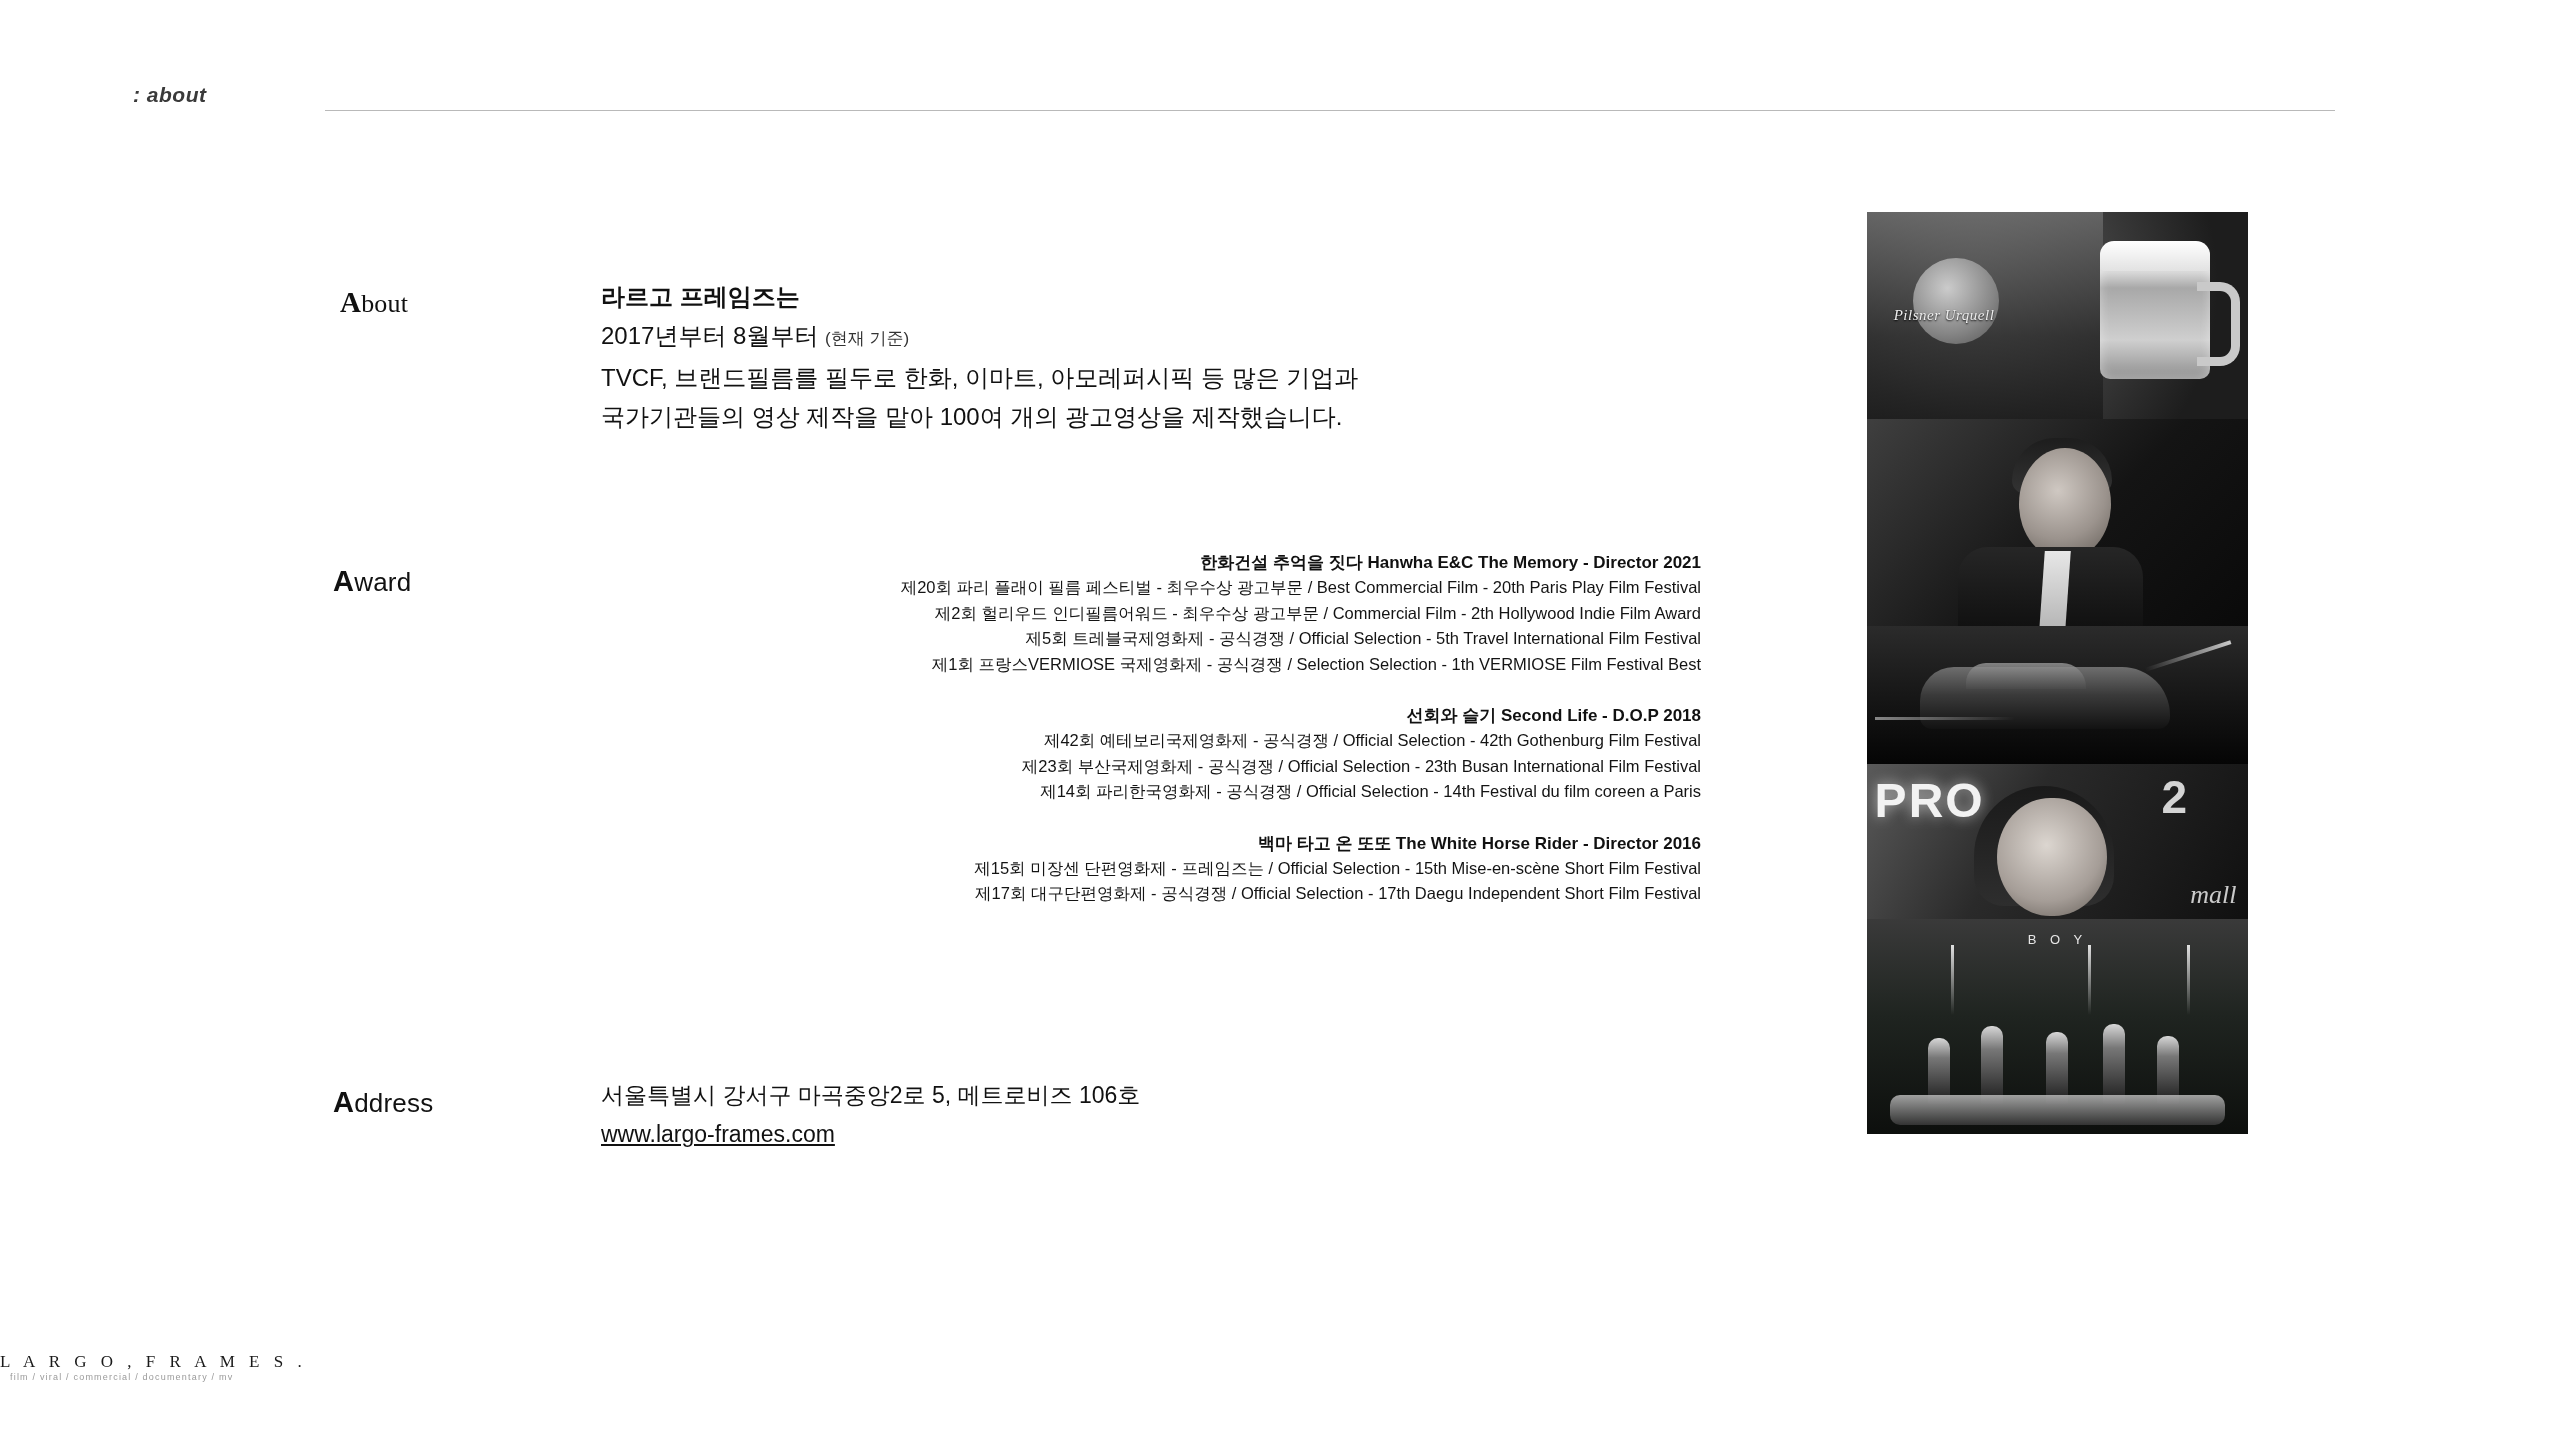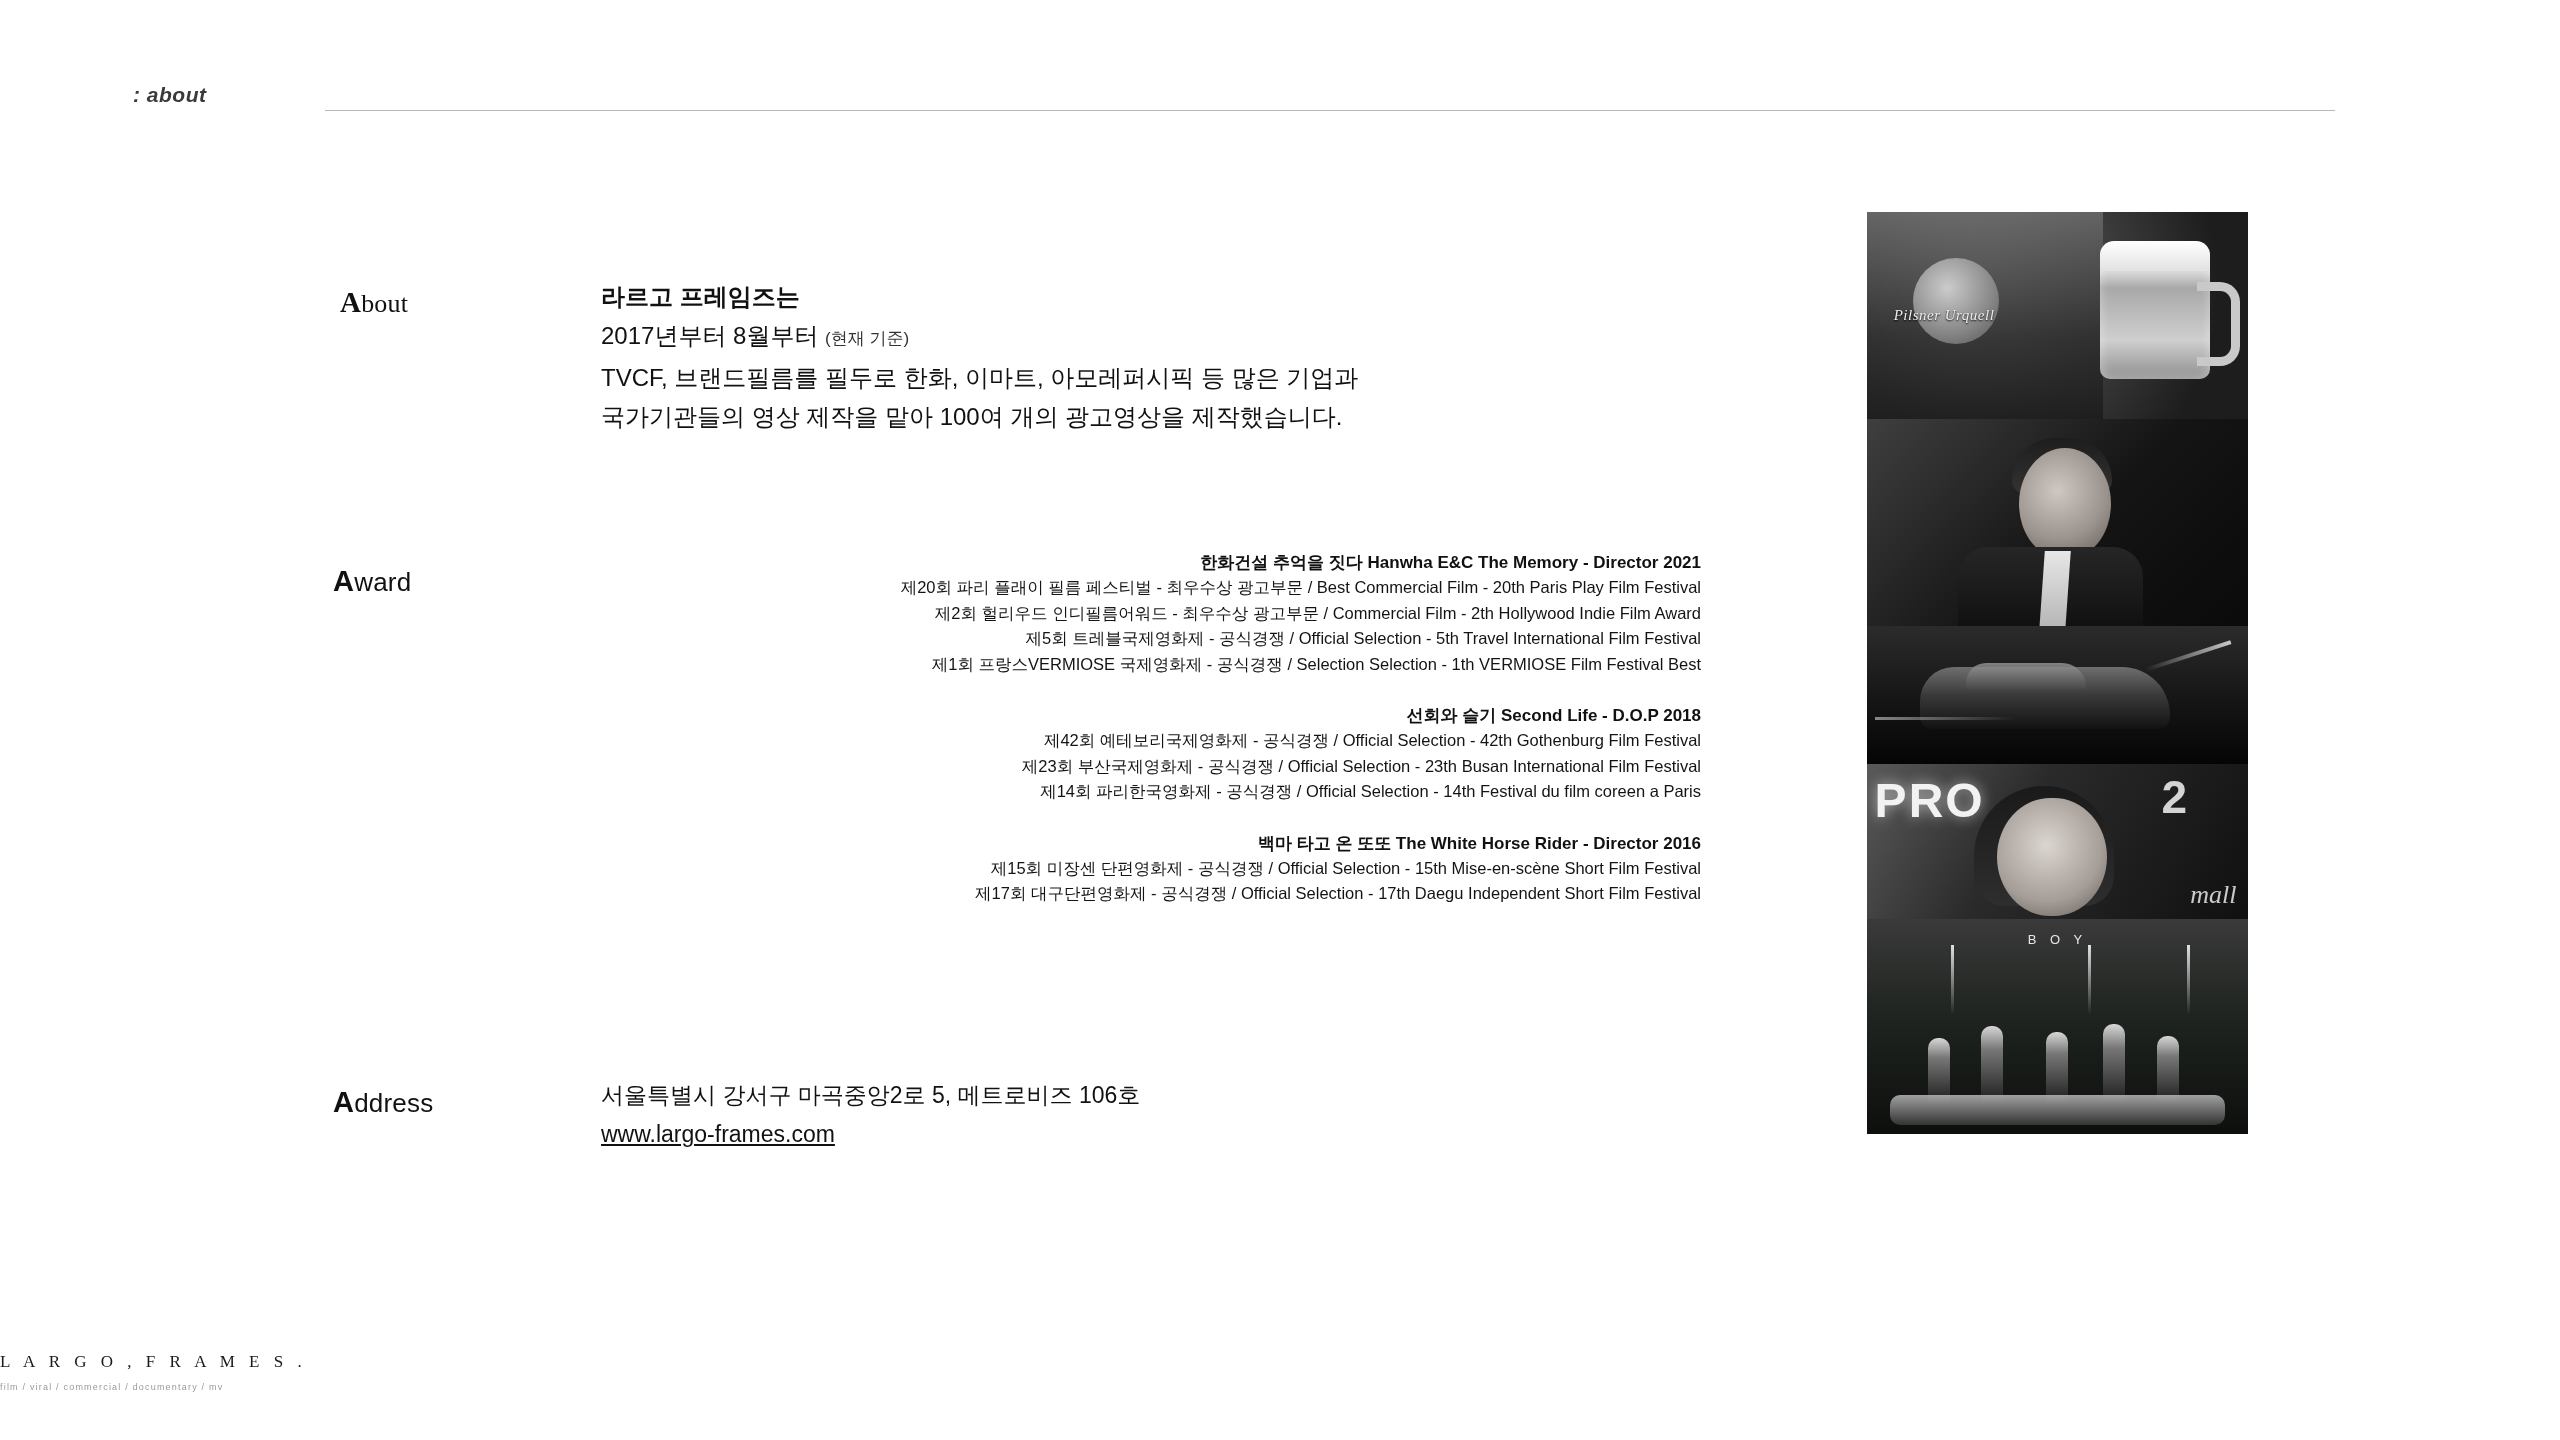--- a/index.html
+++ b/index.html
@@ -319,24 +319,25 @@
     top: 1352px;
     width: 2560px;
   }
   .footer-logo {
     font-family: "Liberation Serif", serif;
     font-size: 17px;
     letter-spacing: 5px;
     color: #1a1a1a;
   }
   .footer-sub {
-    margin-top: 10px;
+    margin-top: 0;
     font-size: 9px;
     letter-spacing: 1.2px;
     color: #9a9a9a;
+    padding-left: 10px;
   }
 </style>
 </head>
 <body>
 
 <div class="page-header">
   <div class="header-label">: about</div>
   <div class="header-rule"></div>
 </div>
 
@@ -373,21 +374,21 @@
 
     <div class="award-group">
       <div class="award-heading">선회와 슬기 Second Life - D.O.P 2018</div>
       <div class="award-item">제42회 예테보리국제영화제 - 공식경쟁 / Official Selection - 42th Gothenburg Film Festival</div>
       <div class="award-item">제23회 부산국제영화제 - 공식경쟁 / Official Selection - 23th Busan International Film Festival</div>
       <div class="award-item">제14회 파리한국영화제 - 공식경쟁 / Official Selection - 14th Festival du film coreen a Paris</div>
     </div>
 
     <div class="award-group">
       <div class="award-heading">백마 타고 온 또또 The White Horse Rider - Director 2016</div>
-      <div class="award-item">제15회 미장센 단편영화제 - 공식경쟁 / Official Selection - 15th Mise-en-scène Short Film Festival</div>
+      <div class="award-item">제15회 미장센 단편영화제 - 프레임즈는 / Official Selection - 15th Mise-en-scène Short Film Festival</div>
       <div class="award-item">제17회 대구단편영화제 - 공식경쟁 / Official Selection - 17th Daegu Independent Short Film Festival</div>
     </div>
 
   </div>
 </div>
 
 <div class="section" id="address-section">
   <div class="section-title" id="address-title">
     <span class="cap">A</span><span>ddress</span>
   </div>

